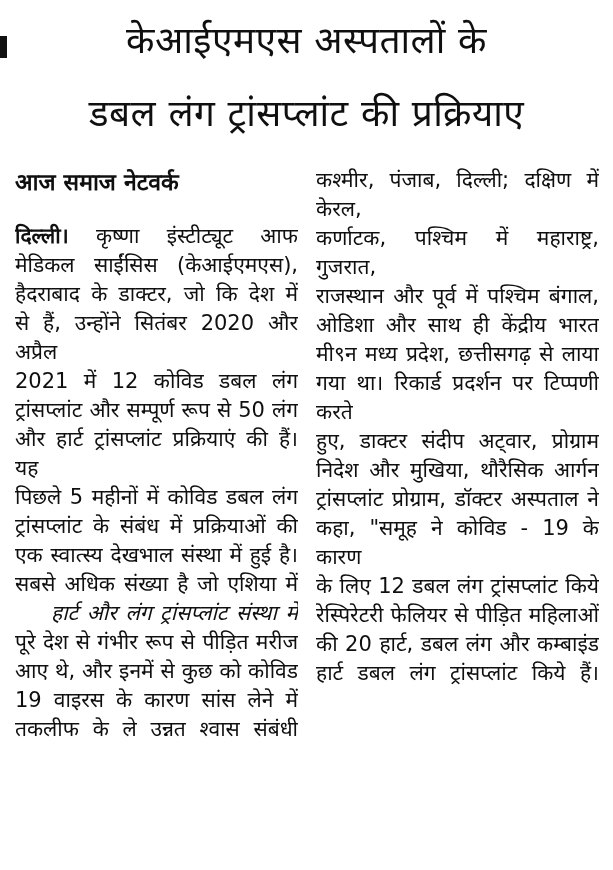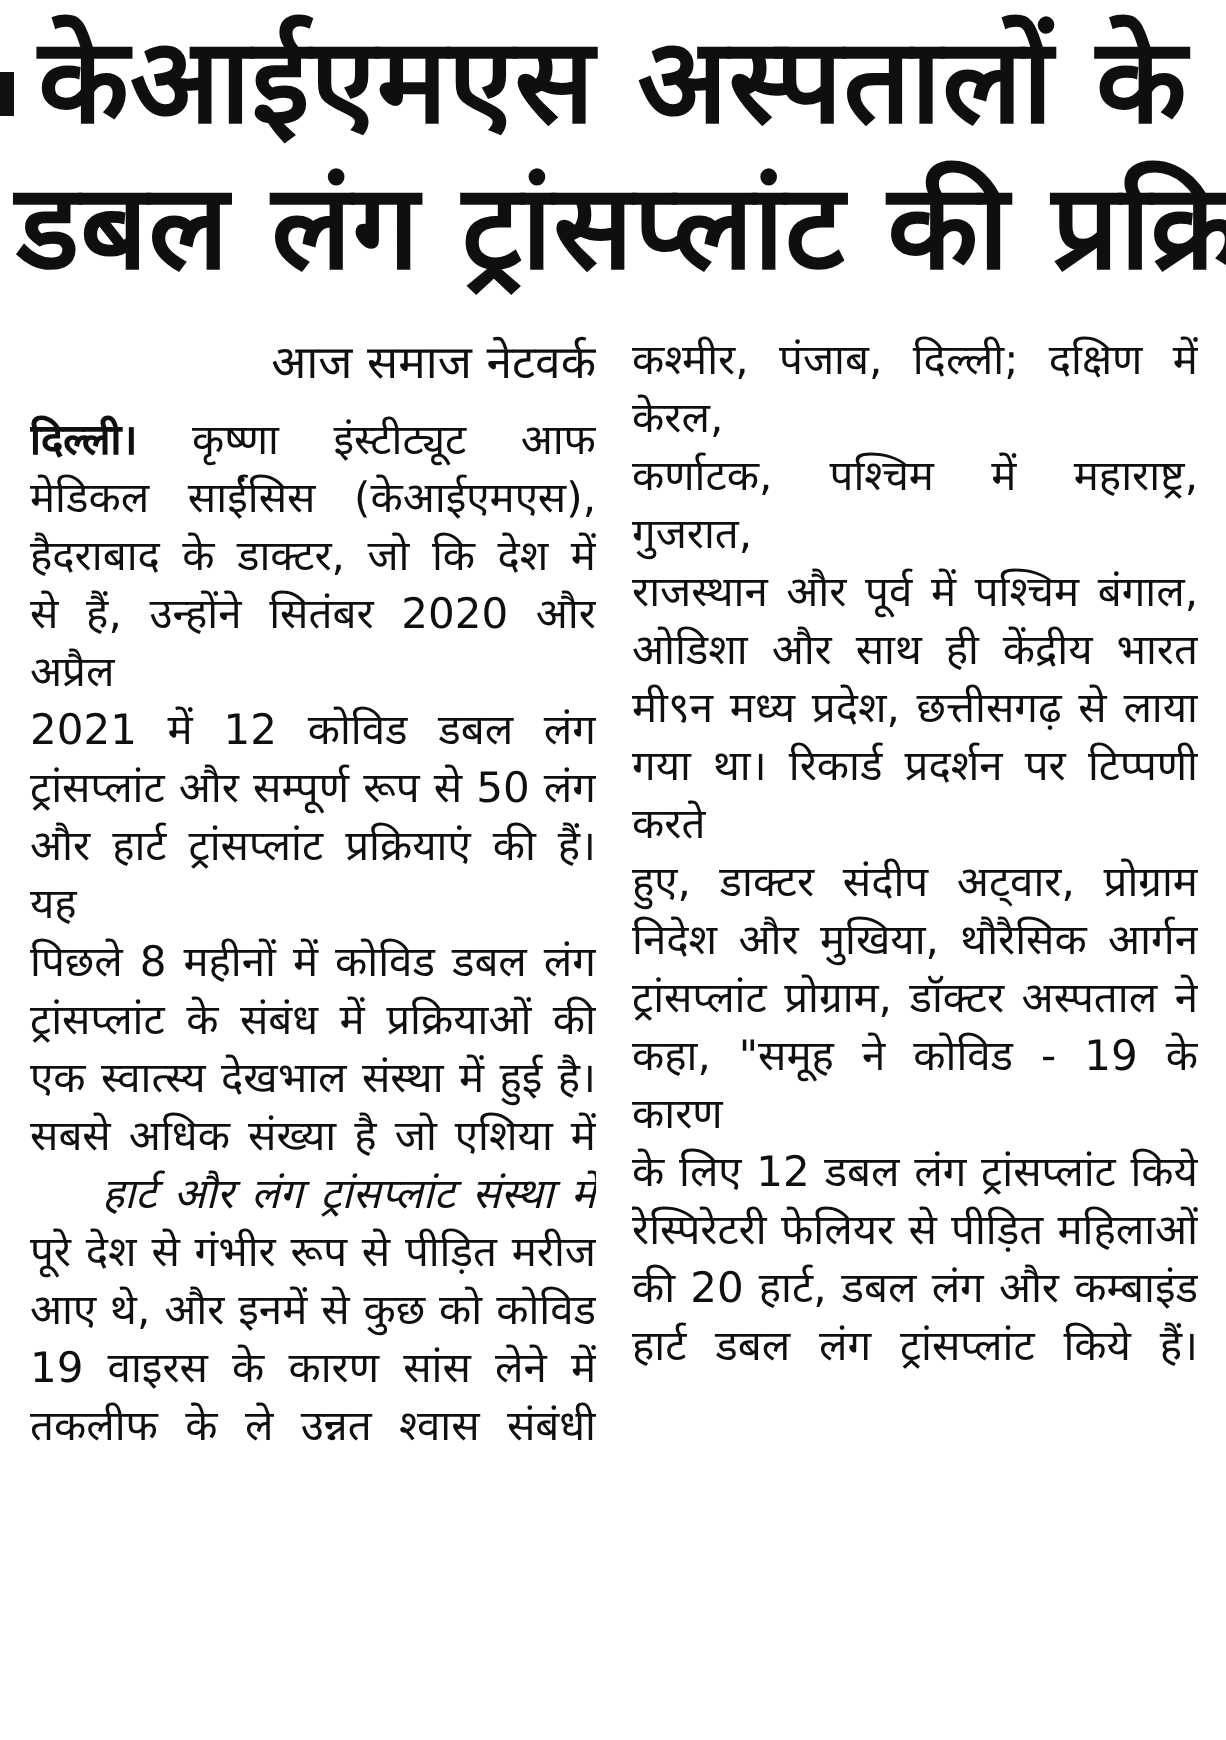--- a/index.html
+++ b/index.html
@@ -19,22 +19,22 @@
   .print-artifact {
     position: absolute;
     left: 0;
     top: 36px;
     width: 7px;
     height: 22px;
     background: #111111;
   }
   .headline {
     margin: 4px 8px 0 8px;
-    font-size: 59px;
-    font-weight: 700;
+    font-size: 37px;
+    font-weight: 400;
     line-height: 73px;
     letter-spacing: 0.5px;
   }
   .headline .tline {
     text-align: center;
     text-align-last: center;
     -moz-text-align-last: center;
     white-space: nowrap;
   }
   .columns {
@@ -44,24 +44,24 @@
     gap: 18px;
   }
   .col {
     width: 283px;
     font-size: 21px;
     line-height: 29px;
     overflow: hidden;
   }
   .byline {
     font-size: 23px;
-    font-weight: 400;
+    font-weight: 700;
     line-height: 32px;
-    margin-bottom: 8px;
-    text-align: right;
+    margin-bottom: 24px;
+    text-align: left;
   }
   .body-lines .tline {
     text-align: justify;
     text-align-last: justify;
     -moz-text-align-last: justify;
   }
   .body-lines .tline.indent {
     text-indent: 36px;
     font-style: italic;
   }
@@ -86,21 +86,21 @@
     <div class="col">
       <div class="byline">आज समाज नेटवर्क</div>
       <div class="body-lines">
           <div class="tline"><b>दिल्ली।</b> कृष्णा इंस्टीट्यूट आफ</div>
           <div class="tline">मेडिकल साईंसिस (केआईएमएस),</div>
           <div class="tline">हैदराबाद के डाक्टर, जो कि देश में</div>
           <div class="tline">से हैं, उन्होंने सितंबर 2020 और अप्रैल</div>
           <div class="tline">2021 में 12 कोविड डबल लंग</div>
           <div class="tline">ट्रांसप्लांट और सम्पूर्ण रूप से 50 लंग</div>
           <div class="tline">और हार्ट ट्रांसप्लांट प्रक्रियाएं की हैं। यह</div>
-          <div class="tline">पिछले 8 महीनों में कोविड डबल लंग</div>
+          <div class="tline">पिछले 5 महीनों में कोविड डबल लंग</div>
           <div class="tline">ट्रांसप्लांट के संबंध में प्रक्रियाओं की</div>
           <div class="tline">एक स्वात्स्य देखभाल संस्था में हुई है।</div>
           <div class="tline">सबसे अधिक संख्या है जो एशिया में</div>
           <div class="tline indent">हार्ट और लंग ट्रांसप्लांट संस्था में</div>
           <div class="tline">पूरे देश से गंभीर रूप से पीड़ित मरीज</div>
           <div class="tline">आए थे, और इनमें से कुछ को कोविड</div>
           <div class="tline">19 वाइरस के कारण सांस लेने में</div>
           <div class="tline">तकलीफ के ले उन्नत श्वास संबंधी</div>
         </div>
     </div>

